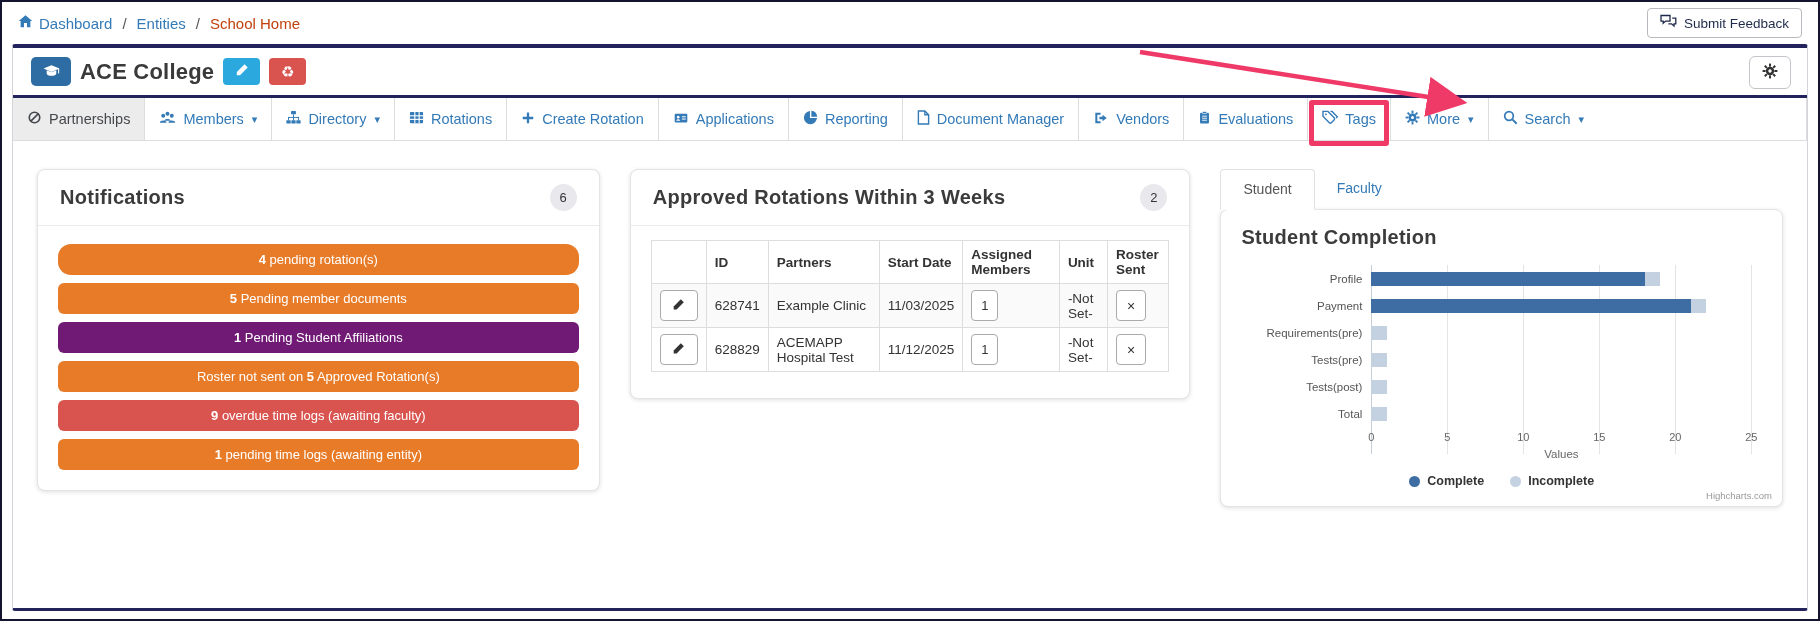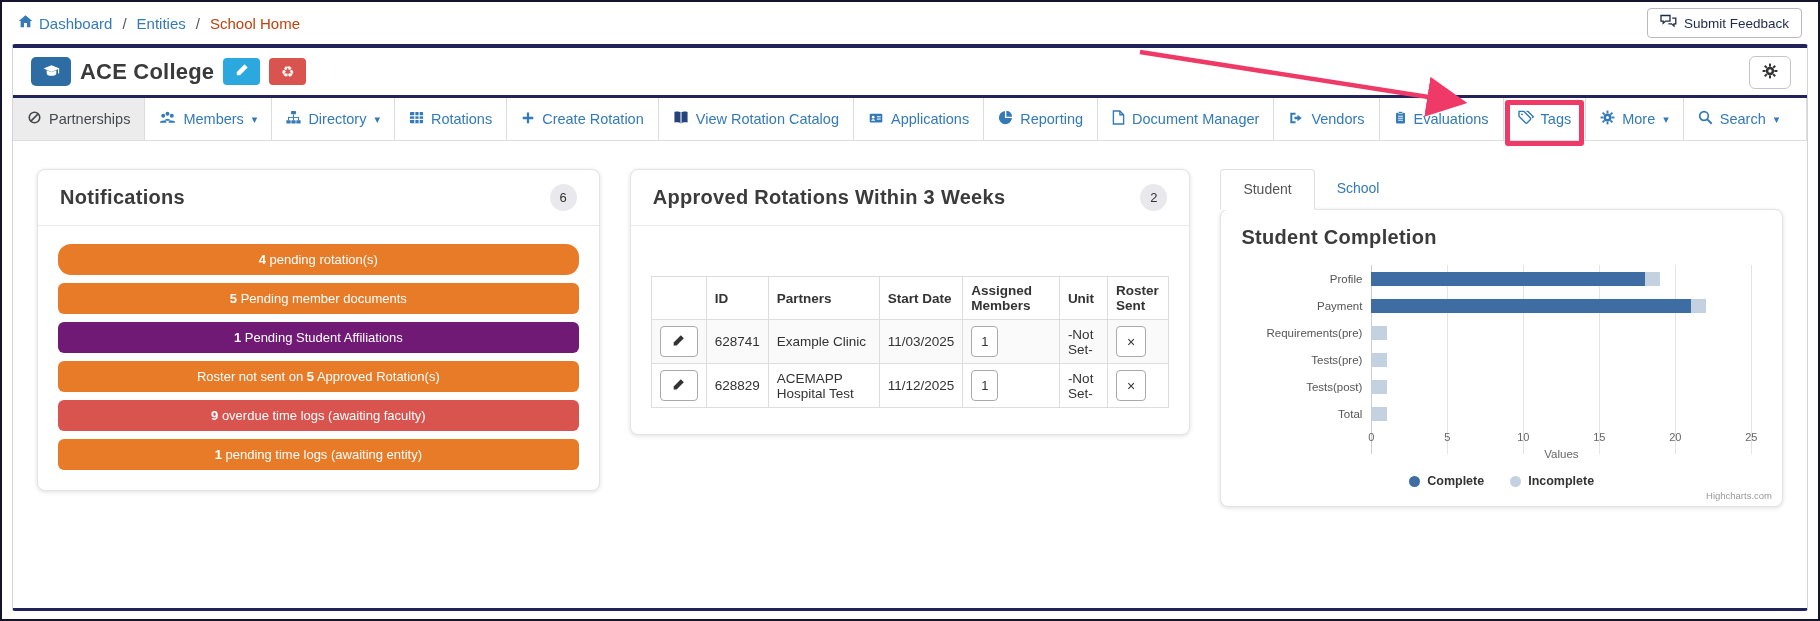--- a/index.html
+++ b/index.html
@@ -49,21 +49,21 @@
   .card-head { display: flex; align-items: center; justify-content: space-between; padding: 14px 22px; border-bottom: 1px solid #eaeaea; }
   .card-title { font-size: 20px; font-weight: 600; color: #3b3b3b; letter-spacing: .3px; }
   .count-badge { background: #e9e9ed; color: #333; min-width: 27px; height: 27px; border-radius: 50%; font-size: 13px; display: inline-flex; align-items: center; justify-content: center; }
   
   .notif-card { width: 572px; align-self: flex-start; }
   .notif-list { display: flex; flex-direction: column; gap: 8px; padding: 18px 20px 20px 20px; }
   .notif-btn { height: 31px; border: none; border-radius: 6px; color: #fff; font-size: 13px; cursor: pointer; font-family: inherit; }
   
   .approved-card { width: 570px; align-self: flex-start; }
   .table-wrap { padding: 14px 20px 26px 20px; }
-  table.rot { border-collapse: collapse; font-size: 13.5px; color: #333; margin-top: 36px; }
+  table.rot { border-collapse: collapse; font-size: 13.5px; color: #333; }
   table.rot th, table.rot td { border: 1px solid #ddd; padding: 6px 8px; text-align: left; vertical-align: middle; }
   table.rot th { font-weight: bold; background: #fff; }
   table.rot tr.striped { background: #fafafa; }
   .cell-btn { background: #fff; border: 1px solid #aaa; border-radius: 4px; height: 31px; display: inline-flex; align-items: center; justify-content: center; cursor: pointer; font-size: 13px; color: #333; }
   .btn-pencil { width: 38px; }
   .btn-count { width: 27px; }
   .btn-x { width: 30px; font-size: 14px; }
   
   .right-panel { width: 572px; }
   .tabs { display: flex; position: relative; z-index: 2; }
@@ -198,27 +198,20 @@
               <line x1="10.8" y1="2" x2="10.8" y2="14"></line>
             </g>
           </svg></span>
         <span>Rotations</span>
       </div>
       <div class="nav-item">
         <span><svg width="14" height="14" viewBox="0 0 16 16" fill="currentColor">
             <path d="M6.7 1.8h2.6v4.9H14v2.6H9.3V14H6.7V9.3H2V6.7h4.7z"></path>
           </svg></span>
         <span>Create Rotation</span>
-      </div>
-      <div class="nav-item">
-        <span><svg class="icon-book-svg" width="16" height="15" viewBox="0 0 16 16" fill="#24427c">
-            <path d="M8 3C6.2 1.5 3.4 1.3 1 2.1v11.3c2.4-.8 5.2-.6 7 .9 1.8-1.5 4.6-1.7 7-.9V2.1C12.6 1.3 9.8 1.5 8 3z"></path>
-            <line x1="8" y1="3.2" x2="8" y2="14.2" stroke="#fff" stroke-width="1.1"></line>
-          </svg></span>
-        <span>View Rotation Catalog</span>
       </div>
       <div class="nav-item">
         <span><svg width="16" height="14" viewBox="0 0 16 16">
             <rect x="0.8" y="3" width="14.4" height="10" rx="1.4" fill="currentColor"></rect>
             <circle cx="4.8" cy="7" r="1.5" fill="#fff"></circle>
             <path d="M2.6 11.1c0-2.3 4.4-2.3 4.4 0z" fill="#fff"></path>
             <rect x="9" y="6" width="4.4" height="1.2" fill="#fff"></rect>
             <rect x="9" y="8.6" width="4.4" height="1.2" fill="#fff"></rect>
           </svg></span>
         <span>Applications</span>
@@ -356,21 +349,21 @@
                 <td><button class="cell-btn btn-x">×</button></td>
               </tr>
             </tbody>
         </table>
       </div>
     </div>
 
     <div class="right-panel">
       <div class="tabs">
         <div class="tab active"><span>Student</span></div>
-        <div class="tab inactive"><span>School</span></div>
+        <div class="tab inactive"><span>Faculty</span></div>
       </div>
       <div class="card chart-card">
         <div class="chart-title">Student Completion</div>
         <div class="hc-wrap" id="chart">
             <div class="hc-grid" style="left: 130px; width: 380px; height: 189px;">
               <div class="hc-gridline axis" style="left: 0px;"></div>
               <div class="hc-gridline" style="left: 76px;"></div>
               <div class="hc-gridline" style="left: 152px;"></div>
               <div class="hc-gridline" style="left: 228px;"></div>
               <div class="hc-gridline" style="left: 304px;"></div>

